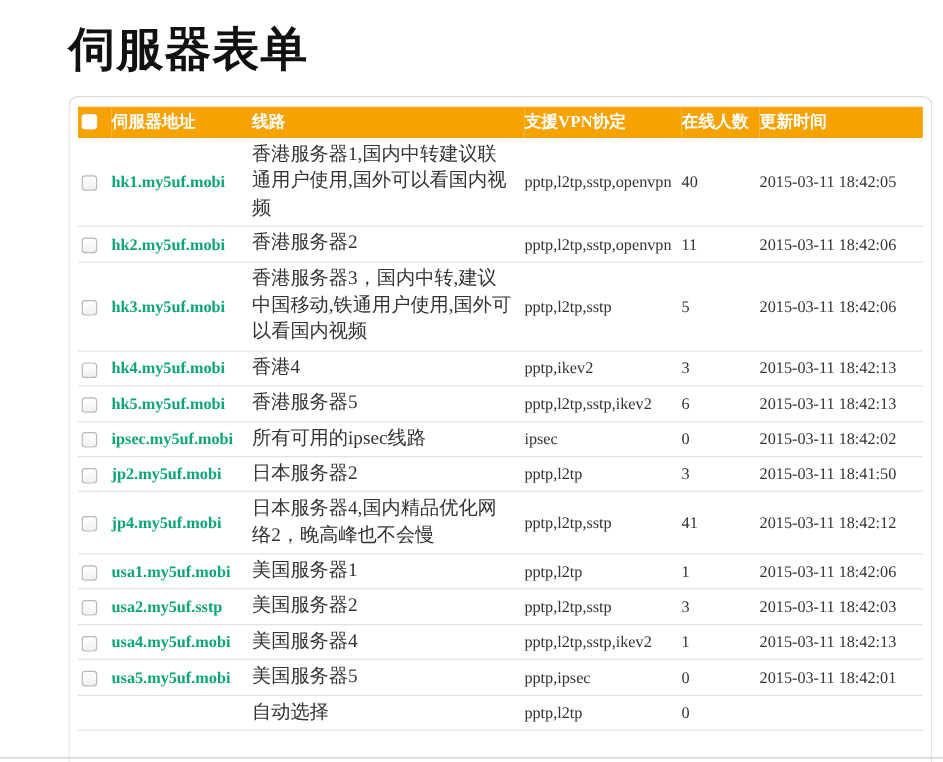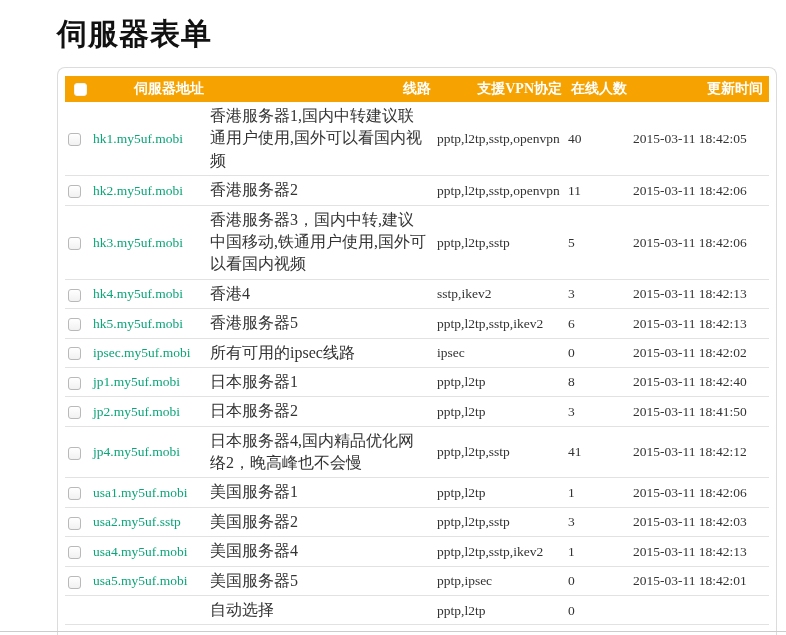--- a/index.html
+++ b/index.html
@@ -5,21 +5,21 @@
   * { box-sizing: border-box; margin: 0; padding: 0; }
   html, body {
     width: 786px; height: 635px;
     background: #ffffff;
     font-family: "Liberation Serif", "DejaVu Serif", serif;
     overflow: hidden;
     position: relative;
   }
   h1.title {
     margin: 14px 0 12px 57px;
-    font-size: 30px;
+    font-size: 39px;
     font-weight: bold;
     color: #111;
     letter-spacing: 1px;
   }
   .panel {
     margin-left: 57px;
     width: 720px;
     border: 1px solid #dcdcdc;
     border-bottom: 0;
     border-radius: 8px 8px 0 0;
@@ -35,21 +35,21 @@
   col.c-addr    { width: 117px; }
   col.c-line    { width: 227px; }
   col.c-proto   { width: 131px; }
   col.c-online  { width: 65px; }
   col.c-time    { width: 136px; }
   thead th {
     background: #F6A200;
     color: #ffffff;
     font-size: 14px;
     font-weight: bold;
-    text-align: right;
+    text-align: left;
     padding: 4px 6px 4px 0;
     height: 24px;
     white-space: nowrap;
   }
   thead th:first-child { padding-left: 3px; }
   tbody td {
     border-bottom: 1px solid #e2e2e2;
     padding: 3px 8px 3px 0;
     font-size: 13.5px;
     color: #333;
@@ -57,20 +57,21 @@
     line-height: 1.28;
   }
   tbody td.c-check { padding-left: 3px; }
   td.c-line { font-size: 16px; line-height: 1.4; color: #333; }
   a.addr {
     color: #0ba578;
     text-decoration: none;
     font-size: 13.5px;
     cursor: pointer;
     white-space: nowrap;
+    font-weight: bold;
   }
   
   .cb {
     display: inline-block;
     width: 13px; height: 13px;
     border: 1px solid #b9b9b9;
     border-radius: 3px;
     background: linear-gradient(#ffffff, #f1f1f1);
     vertical-align: middle;
     cursor: pointer;
@@ -129,47 +130,39 @@
       <td><a class="addr">hk3.my5uf.mobi</a></td>
       <td class="c-line">香港服务器3，国内中转,建议中国移动,铁通用户使用,国外可以看国内视频</td>
       <td>pptp,l2tp,sstp</td>
       <td>5</td>
       <td>2015-03-11 18:42:06</td>
     </tr>
         <tr>
       <td class="c-check"><span class="cb"></span></td>
       <td><a class="addr">hk4.my5uf.mobi</a></td>
       <td class="c-line">香港4</td>
-      <td>sstp,ikev2</td>
+      <td>pptp,ikev2</td>
       <td>3</td>
       <td>2015-03-11 18:42:13</td>
     </tr>
         <tr>
       <td class="c-check"><span class="cb"></span></td>
       <td><a class="addr">hk5.my5uf.mobi</a></td>
       <td class="c-line">香港服务器5</td>
       <td>pptp,l2tp,sstp,ikev2</td>
       <td>6</td>
       <td>2015-03-11 18:42:13</td>
     </tr>
         <tr>
       <td class="c-check"><span class="cb"></span></td>
       <td><a class="addr">ipsec.my5uf.mobi</a></td>
       <td class="c-line">所有可用的ipsec线路</td>
       <td>ipsec</td>
       <td>0</td>
       <td>2015-03-11 18:42:02</td>
-    </tr>
-        <tr>
-      <td class="c-check"><span class="cb"></span></td>
-      <td><a class="addr">jp1.my5uf.mobi</a></td>
-      <td class="c-line">日本服务器1</td>
-      <td>pptp,l2tp</td>
-      <td>8</td>
-      <td>2015-03-11 18:42:40</td>
     </tr>
         <tr>
       <td class="c-check"><span class="cb"></span></td>
       <td><a class="addr">jp2.my5uf.mobi</a></td>
       <td class="c-line">日本服务器2</td>
       <td>pptp,l2tp</td>
       <td>3</td>
       <td>2015-03-11 18:41:50</td>
     </tr>
         <tr>

